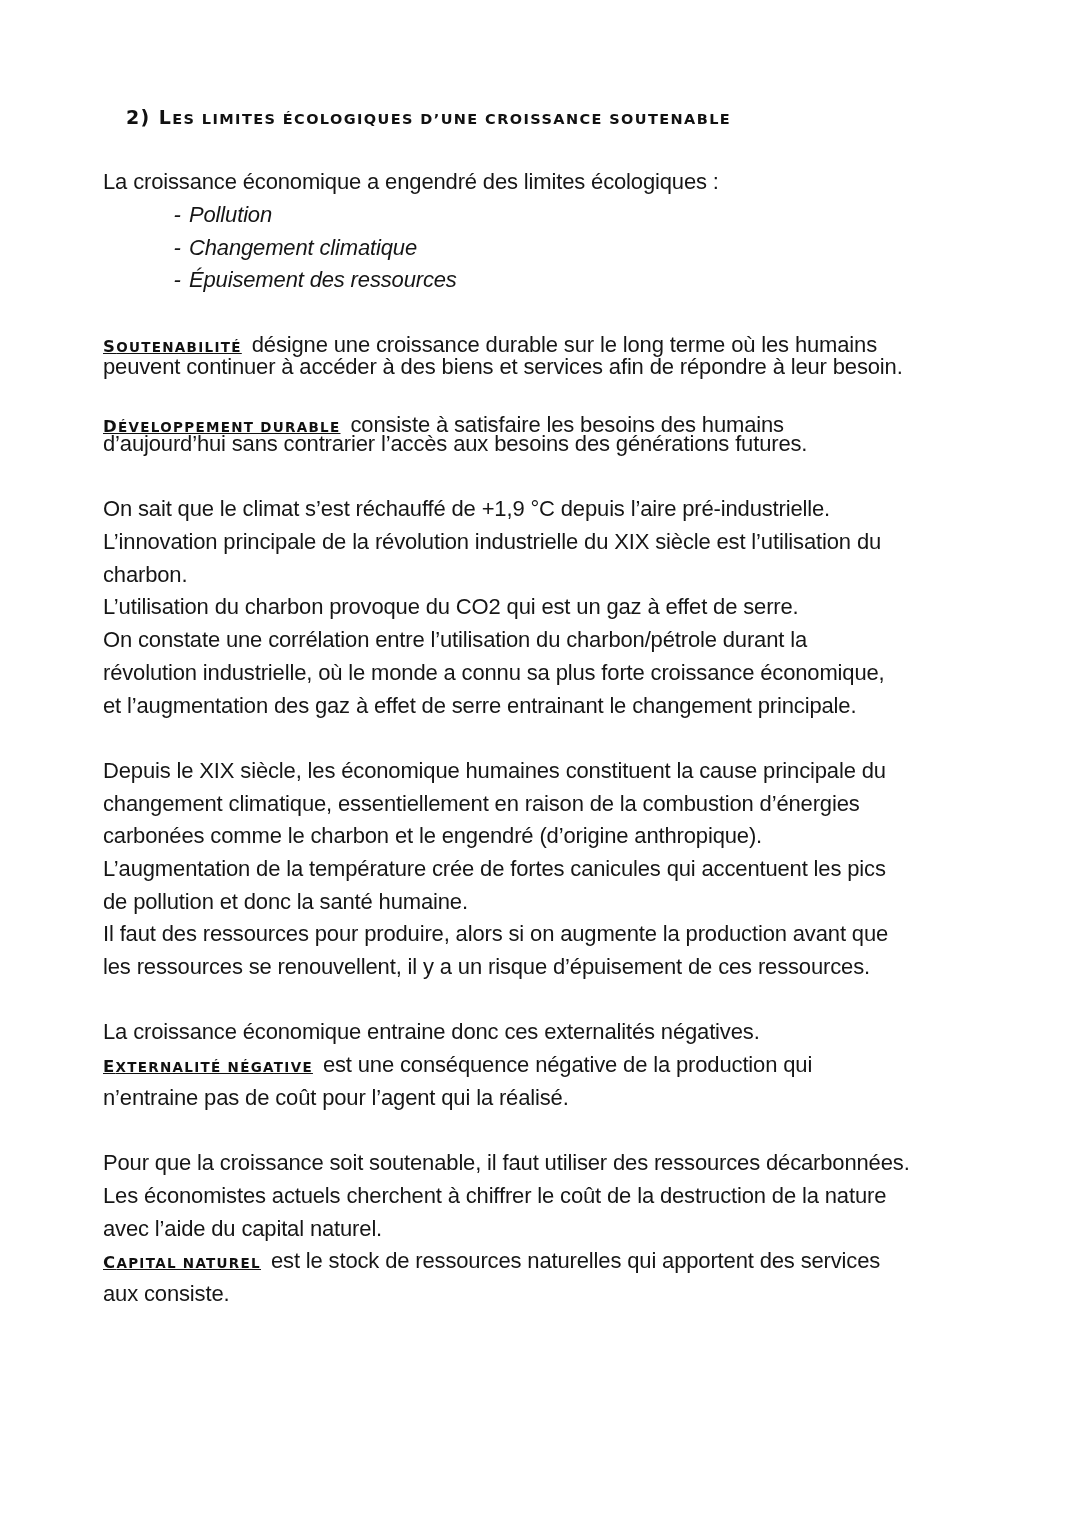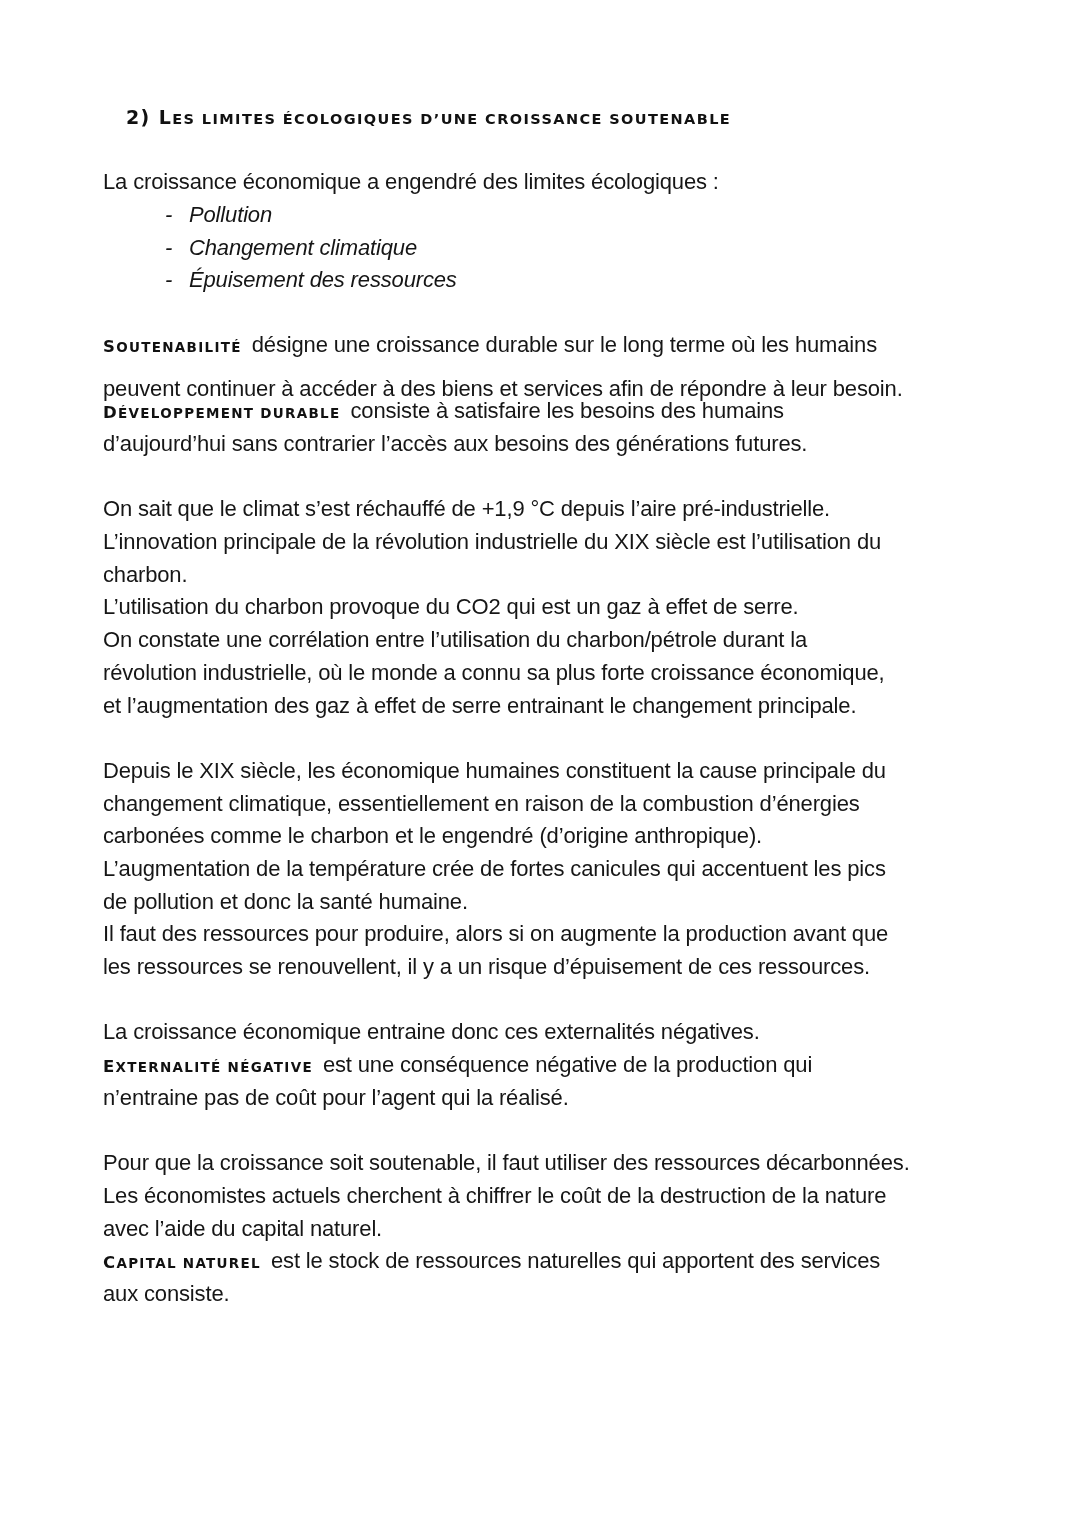--- a/index.html
+++ b/index.html
@@ -10,28 +10,28 @@
   .page { position: absolute; left: 103px; top: 0; width: 900px; }
   .heading {
     position: absolute; top: 106px; left: 0;
     font-family: "DejaVu Sans", sans-serif; font-weight: bold;
     font-size: 19px; letter-spacing: 1.4px; white-space: nowrap; color: #111; margin-left: 23px;
   }
   .heading .big { font-size: 19px; }
   .heading .sc { font-size: 14.5px; text-transform: uppercase; }
   .line {
     position: absolute; left: 0; white-space: nowrap;
-    font-size: 22px; line-height: 33px; letter-spacing: -0.15px;
+    font-size: 22px; line-height: 33px; letter-spacing: -0.15px; text-align: center;
   }
   .bullet { left: 62px; font-style: italic; }
   .bullet .dash { display: inline-block; width: 24px; }
   .term {
     font-family: "DejaVu Sans", sans-serif; font-weight: bold;
     font-size: 13.5px; letter-spacing: 1.3px; text-transform: uppercase;
-    margin-right: 4px; color: #111;
+    margin-right: 4px; color: #111; text-decoration: underline;
   }
   .term .cap { font-size: 16.5px; }
 </style>
 </head>
 <body>
 
 <div class="page">
 
   <div class="heading">
     <span class="big">2)</span>
@@ -46,22 +46,22 @@
     <span class="dash">-</span><span>Changement climatique</span>
   </div>
   <div class="line bullet" style="top:263px">
     <span class="dash">-</span><span>Épuisement des ressources</span>
   </div>
 
   <div class="line" style="top:328px">
     <span class="term"><span class="cap">S</span><span>outenabilité</span></span>
     <span>désigne une croissance durable sur le long terme où les humains</span>
   </div>
-  <div class="line" style="top:372px">peuvent continuer à accéder à des biens et services afin de répondre à leur besoin.</div>
-  <div class="line" style="top:394px">
+  <div class="line" style="top:350px">peuvent continuer à accéder à des biens et services afin de répondre à leur besoin.</div>
+  <div class="line" style="top:408px">
     <span class="term"><span class="cap">D</span><span>éveloppement durable</span></span>
     <span>consiste à satisfaire les besoins des humains</span>
   </div>
   <div class="line" style="top:427px">d’aujourd’hui sans contrarier l’accès aux besoins des générations futures.</div>
 
   <div class="line" style="top:492px">On sait que le climat s’est réchauffé de +1,9 °C depuis l’aire pré-industrielle.</div>
   <div class="line" style="top:525px">L’innovation principale de la révolution industrielle du XIX siècle est l’utilisation du</div>
   <div class="line" style="top:558px">charbon.</div>
   <div class="line" style="top:590px">L’utilisation du charbon provoque du CO2 qui est un gaz à effet de serre.</div>
   <div class="line" style="top:623px">On constate une corrélation entre l’utilisation du charbon/pétrole durant la</div>

